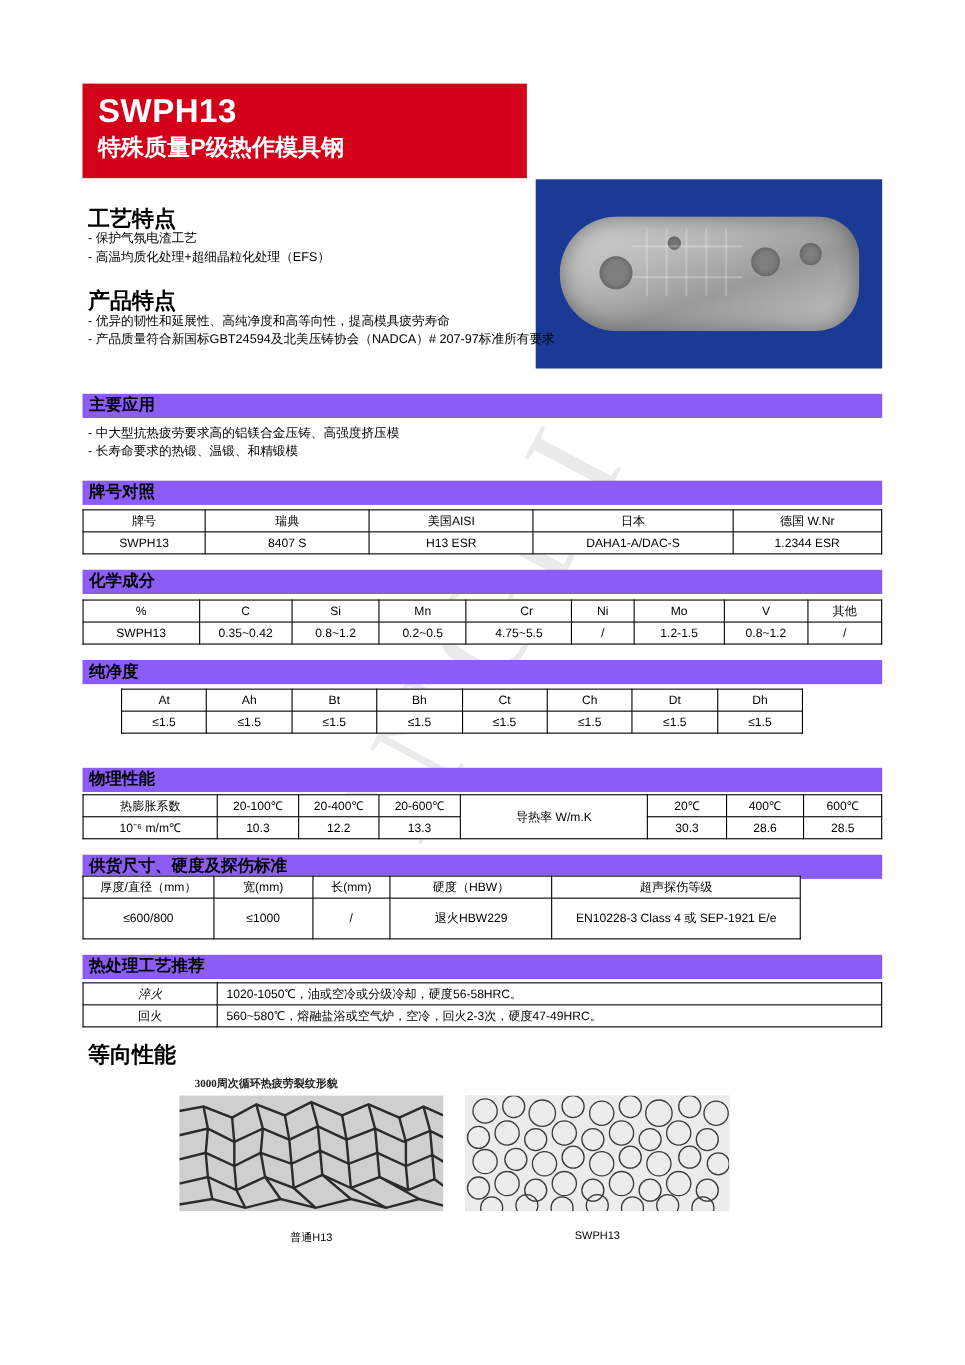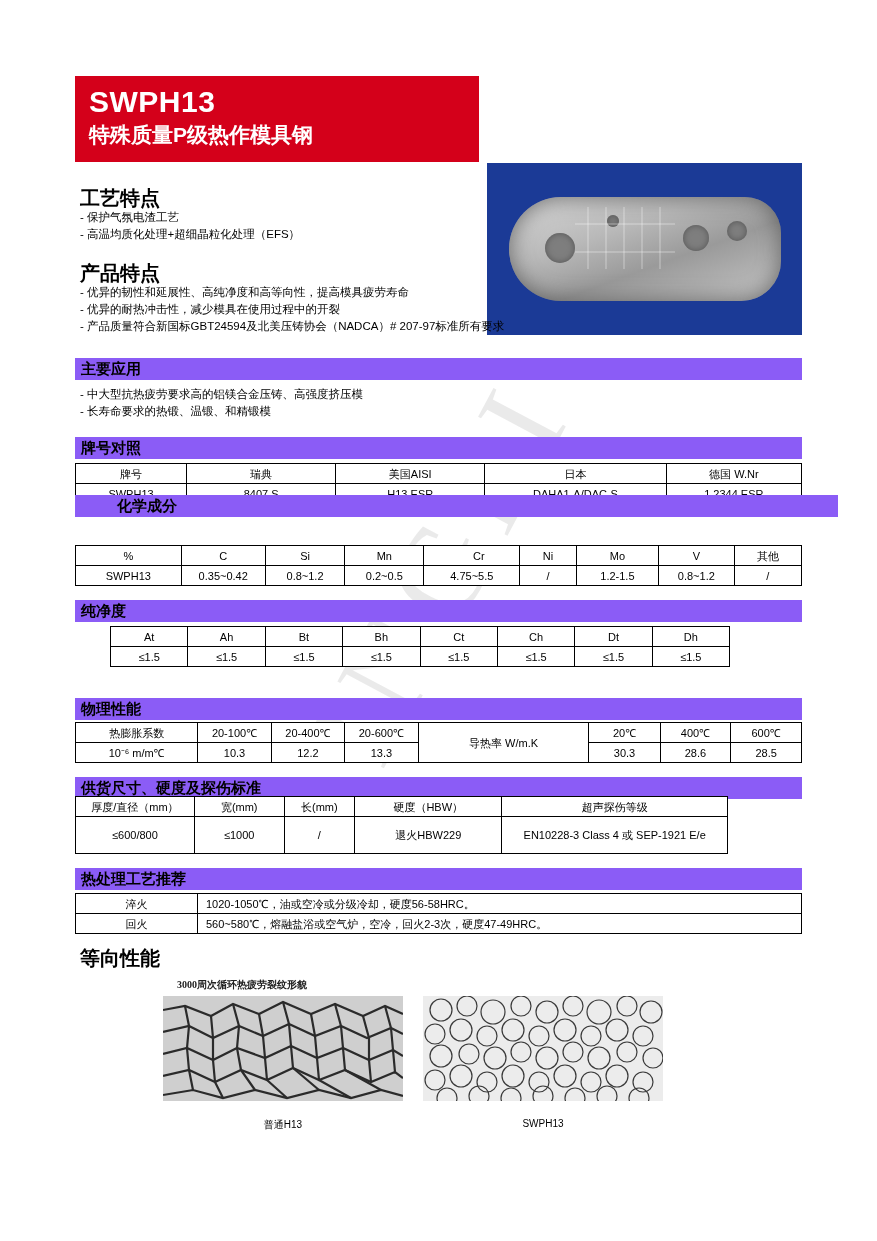--- a/index.html
+++ b/index.html
@@ -202,21 +202,20 @@
 
     <div class="plain-head" style="top:185px;">工艺特点</div>
     <div class="bullet-list" style="top:209px;">
       <div>- 保护气氛电渣工艺</div>
       <div>- 高温均质化处理+超细晶粒化处理（EFS）</div>
     </div>
 
     <div class="plain-head" style="top:260px;">产品特点</div>
     <div class="bullet-list" style="top:284px;">
       <div>- 优异的韧性和延展性、高纯净度和高等向性，提高模具疲劳寿命</div>
-      <div>- 优异的耐热冲击性，减少模具在使用过程中的开裂</div>
       <div>- 产品质量符合新国标GBT24594及北美压铸协会（NADCA）# 207-97标准所有要求</div>
     </div>
 
     <div class="sec-head" style="top:358px;">
       <div class="txt">主要应用</div>
     </div>
     <div class="bullet-list" style="top:386px;">
       <div>- 中大型抗热疲劳要求高的铝镁合金压铸、高强度挤压模</div>
       <div>- 长寿命要求的热锻、温锻、和精锻模</div>
     </div>
@@ -236,21 +235,21 @@
       <tr>
         <td>SWPH13</td>
         <td>8407 S</td>
         <td>H13 ESR</td>
         <td>DAHA1-A/DAC-S</td>
         <td>1.2344 ESR</td>
       </tr>
     </tbody>
       </table>
 
-    <div class="sec-head" style="top:495px;padding-left:36px;">
+    <div class="sec-head" style="top:518px;">
       <div class="txt">化学成分</div>
     </div>
     <table class="data" style="left:75px;top:545px;width:727px;">
       <tbody>
           <tr>
         <th style="width:109px;">%</th>
         <th style="width:84px;">C</th>
         <th style="width:80px;">Si</th>
         <th style="width:80px;">Mn</th>
         <th style="width:84px;padding-left:16px;">Cr</th>
@@ -349,21 +348,21 @@
       </tr>
     </tbody>
       </table>
 
     <div class="sec-head" style="top:868px;">
       <div class="txt">热处理工艺推荐</div>
     </div>
     <table class="data" style="left:75px;top:893px;width:727px;">
       <tbody>
           <tr>
-        <td style="width:117px;">淬火</td>
+        <td style="width:117px;font-style:italic;">淬火</td>
         <td style="text-align:left;padding-left:8px;">1020-1050℃，油或空冷或分级冷却，硬度56-58HRC。</td>
       </tr>
       <tr>
         <td>回火</td>
         <td style="text-align:left;padding-left:8px;">560~580℃，熔融盐浴或空气炉，空冷，回火2-3次，硬度47-49HRC。</td>
       </tr>
     </tbody>
       </table>
 
     <div class="plain-head" style="top:945px;">等向性能</div>

